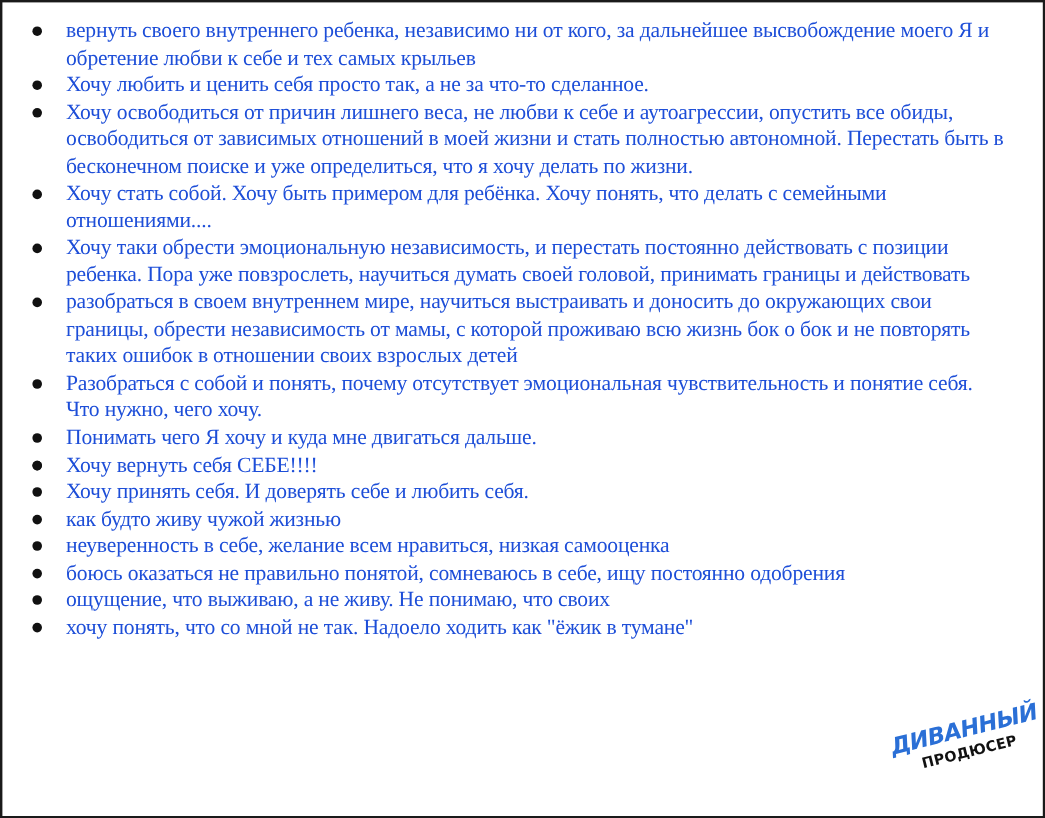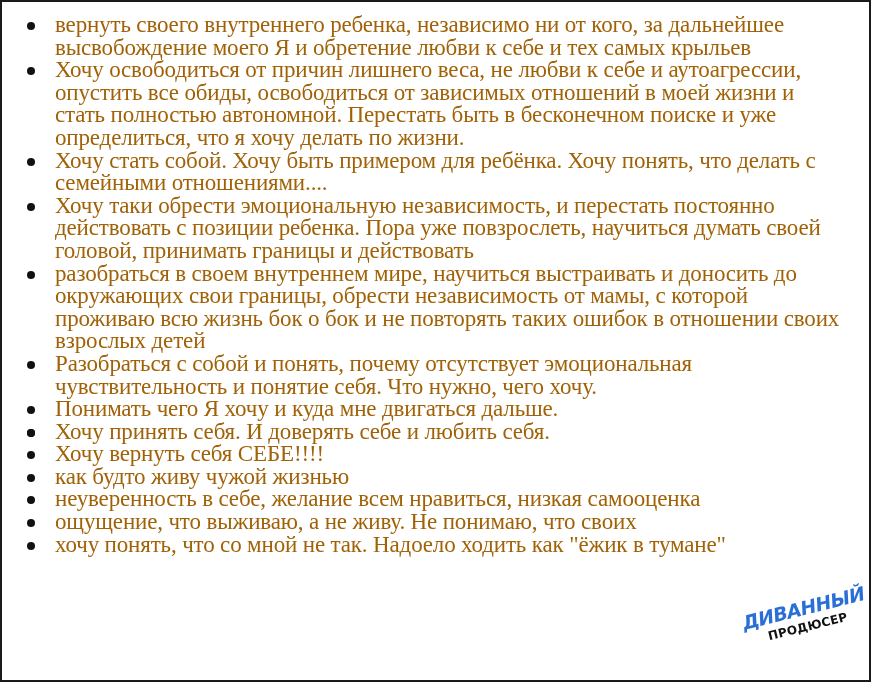--- a/index.html
+++ b/index.html
@@ -25,23 +25,23 @@
     }
     .list {
       list-style: none;
       margin: 0;
       padding: 0;
       position: absolute;
       left: 0;
       top: 12px;
       width: 840px;
       font-family: "Liberation Serif", "DejaVu Serif", serif;
-      font-size: 23px;
+      font-size: 18px;
       line-height: 22.6px;
-      color: #a16207;
+      color: #1d4ed8;
       letter-spacing: -0.15px;
     }
     .item {
       position: relative;
       padding-left: 53px;
     }
     .bullet {
       position: absolute;
       left: 25px;
       top: 8px;
@@ -82,31 +82,33 @@
       letter-spacing: 0.2px;
       white-space: nowrap;
     }
   </style>
 </head>
 <body>
 
 <div class="frame">
   <ul class="list">
     <li class="item"><span class="bullet"></span><span>вернуть своего внутреннего ребенка, независимо ни от кого, за дальнейшее высвобождение моего Я и обретение любви к себе и тех самых крыльев</span></li>
+    <li class="item"><span class="bullet"></span><span>Хочу любить и ценить себя просто так, а не за что-то сделанное.</span></li>
     <li class="item"><span class="bullet"></span><span>Хочу освободиться от причин лишнего веса, не любви к себе и аутоагрессии, опустить все обиды, освободиться от зависимых отношений в моей жизни и стать полностью автономной. Перестать быть в бесконечном поиске и уже определиться, что я хочу делать по жизни.</span></li>
     <li class="item"><span class="bullet"></span><span>Хочу стать собой. Хочу быть примером для ребёнка. Хочу понять, что делать с семейными отношениями....</span></li>
     <li class="item"><span class="bullet"></span><span>Хочу таки обрести эмоциональную независимость, и перестать постоянно действовать с позиции ребенка. Пора уже повзрослеть, научиться думать своей головой, принимать границы и действовать</span></li>
     <li class="item"><span class="bullet"></span><span>разобраться в своем внутреннем мире, научиться выстраивать и доносить до окружающих свои границы, обрести независимость от мамы, с которой проживаю всю жизнь бок о бок и не повторять таких ошибок в отношении своих взрослых детей</span></li>
     <li class="item"><span class="bullet"></span><span>Разобраться с собой и понять, почему отсутствует эмоциональная чувствительность и понятие себя. Что нужно, чего хочу.</span></li>
     <li class="item"><span class="bullet"></span><span>Понимать чего Я хочу и куда мне двигаться дальше.</span></li>
     <li class="item"><span class="bullet"></span></li>
+    <li class="item"><span class="bullet"></span><span>Хочу вернуть себя СЕБЕ!!!!</span></li>
     <li class="item"><span class="bullet"></span><span>Хочу принять себя. И доверять себе и любить себя.</span></li>
-    <li class="item"><span class="bullet"></span><span>Хочу вернуть себя СЕБЕ!!!!</span></li>
     <li class="item"><span class="bullet"></span><span>как будто живу чужой жизнью</span></li>
     <li class="item"><span class="bullet"></span><span>неуверенность в себе, желание всем нравиться, низкая самооценка</span></li>
+    <li class="item"><span class="bullet"></span><span>боюсь оказаться не правильно понятой, сомневаюсь в себе, ищу постоянно одобрения</span></li>
     <li class="item"><span class="bullet"></span><span>ощущение, что выживаю, а не живу. Не понимаю, что своих</span></li>
     <li class="item"><span class="bullet"></span><span>хочу понять, что со мной не так. Надоело ходить как "ёжик в тумане"</span></li>
   </ul>
 
   <div class="logo">
     <span class="logo-top">ДИВАННЫЙ</span>
     <span class="logo-bottom">ПРОДЮСЕР</span>
   </div>
 </div>
 

